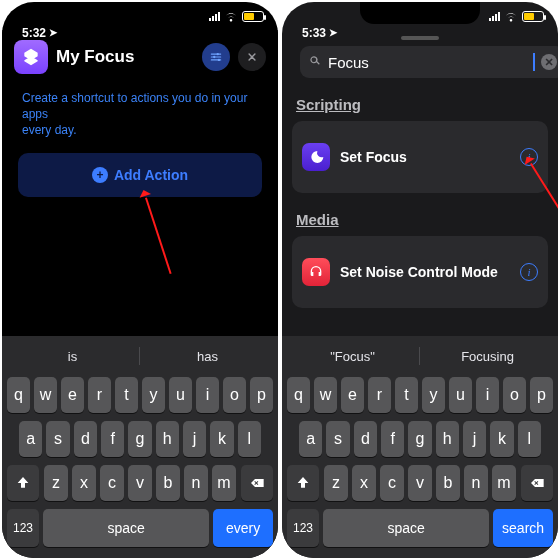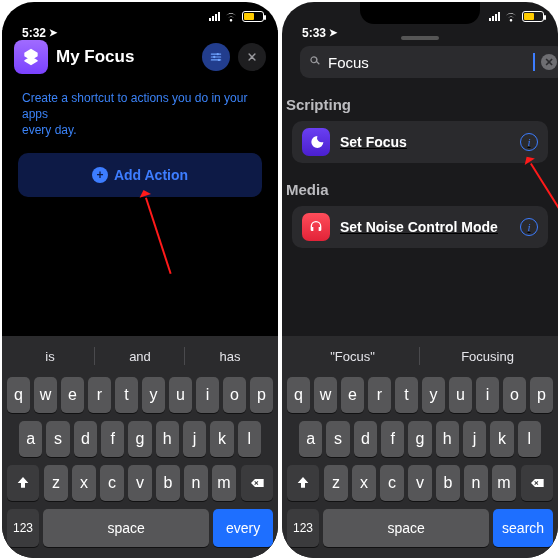--- a/index.html
+++ b/index.html
@@ -66,24 +66,24 @@
     flex:1; height:32px; background:#2b2b2e; border-radius:9px;
     display:flex; align-items:center; padding: 0 8px; gap:6px;
   }
   .search-box .mag { color:#9a9a9e; font-size:14px; }
   .search-box input {
     flex:1; background:transparent; border:0; outline:0; color:#fff; font-size:15px;
   }
   .search-box input::placeholder { color:#9a9a9e; }
   .clear-btn { width:16px;height:16px;border-radius:8px;background:#6e6e72;color:#2b2b2e;display:flex;align-items:center;justify-content:center;font-size:11px;font-weight:700; }
   .cursor-caret { display:inline-block; width:2px; height:18px; background:#3d7dff; vertical-align:middle; }
-  .section-label { color:#bcbcc0; font-size:15px; font-weight:600; padding: 8px 4px 8px; }
+  .section-label { color:#bcbcc0; font-size:15px; font-weight:600; padding: 8px 14px 8px; text-decoration: underline; }
   .action-card {
     margin: 0 10px 10px; background:#2a2a2d; border-radius:10px;
-    display:flex; align-items:center; padding:7px 10px; gap:10px;text-decoration:underline;
+    display:flex; align-items:center; padding:22px 10px; gap:10px;
   }
   .action-icon { width:28px;height:28px;border-radius:7px;display:flex;align-items:center;justify-content:center; }
   .ic-moon { background: linear-gradient(180deg,#6a3ff2,#4a1fcf); }
   .ic-head { background: linear-gradient(180deg,#ff4d5a,#e22338); }
   .action-icon svg { width:16px; height:16px; fill:#fff; }
   .action-title { color:#fff; font-size:14px; font-weight:600; flex:1; }
   .info-i { width:18px;height:18px;border:1.5px solid #3d7dff;color:#3d7dff;border-radius:10px;display:flex;align-items:center;justify-content:center;font-size:11px;font-family:Georgia,serif;font-style:italic; }
 
   
   .arrow { position:absolute; width:2px; background:#ff1a1a; transform-origin:top left; z-index:3; }
@@ -170,21 +170,20 @@
         <span class="plus">+</span>
         <span>Add Action</span>
       </div>
 
       <div class="arrow rev" style="left:143px; top:168px; height:80px; transform:rotate(-18deg);"></div>
     </div>
 
     <div class="keyboard">
       <div class="sugg-row">
         <div class="sugg">is</div>
-        <div class="sugg">and</div>
         <div class="sugg">has</div>
       </div>
       <div class="krow">
           <div class="key">q</div>
           <div class="key">w</div>
           <div class="key">e</div>
           <div class="key">r</div>
           <div class="key">t</div>
           <div class="key">y</div>
           <div class="key">u</div>

